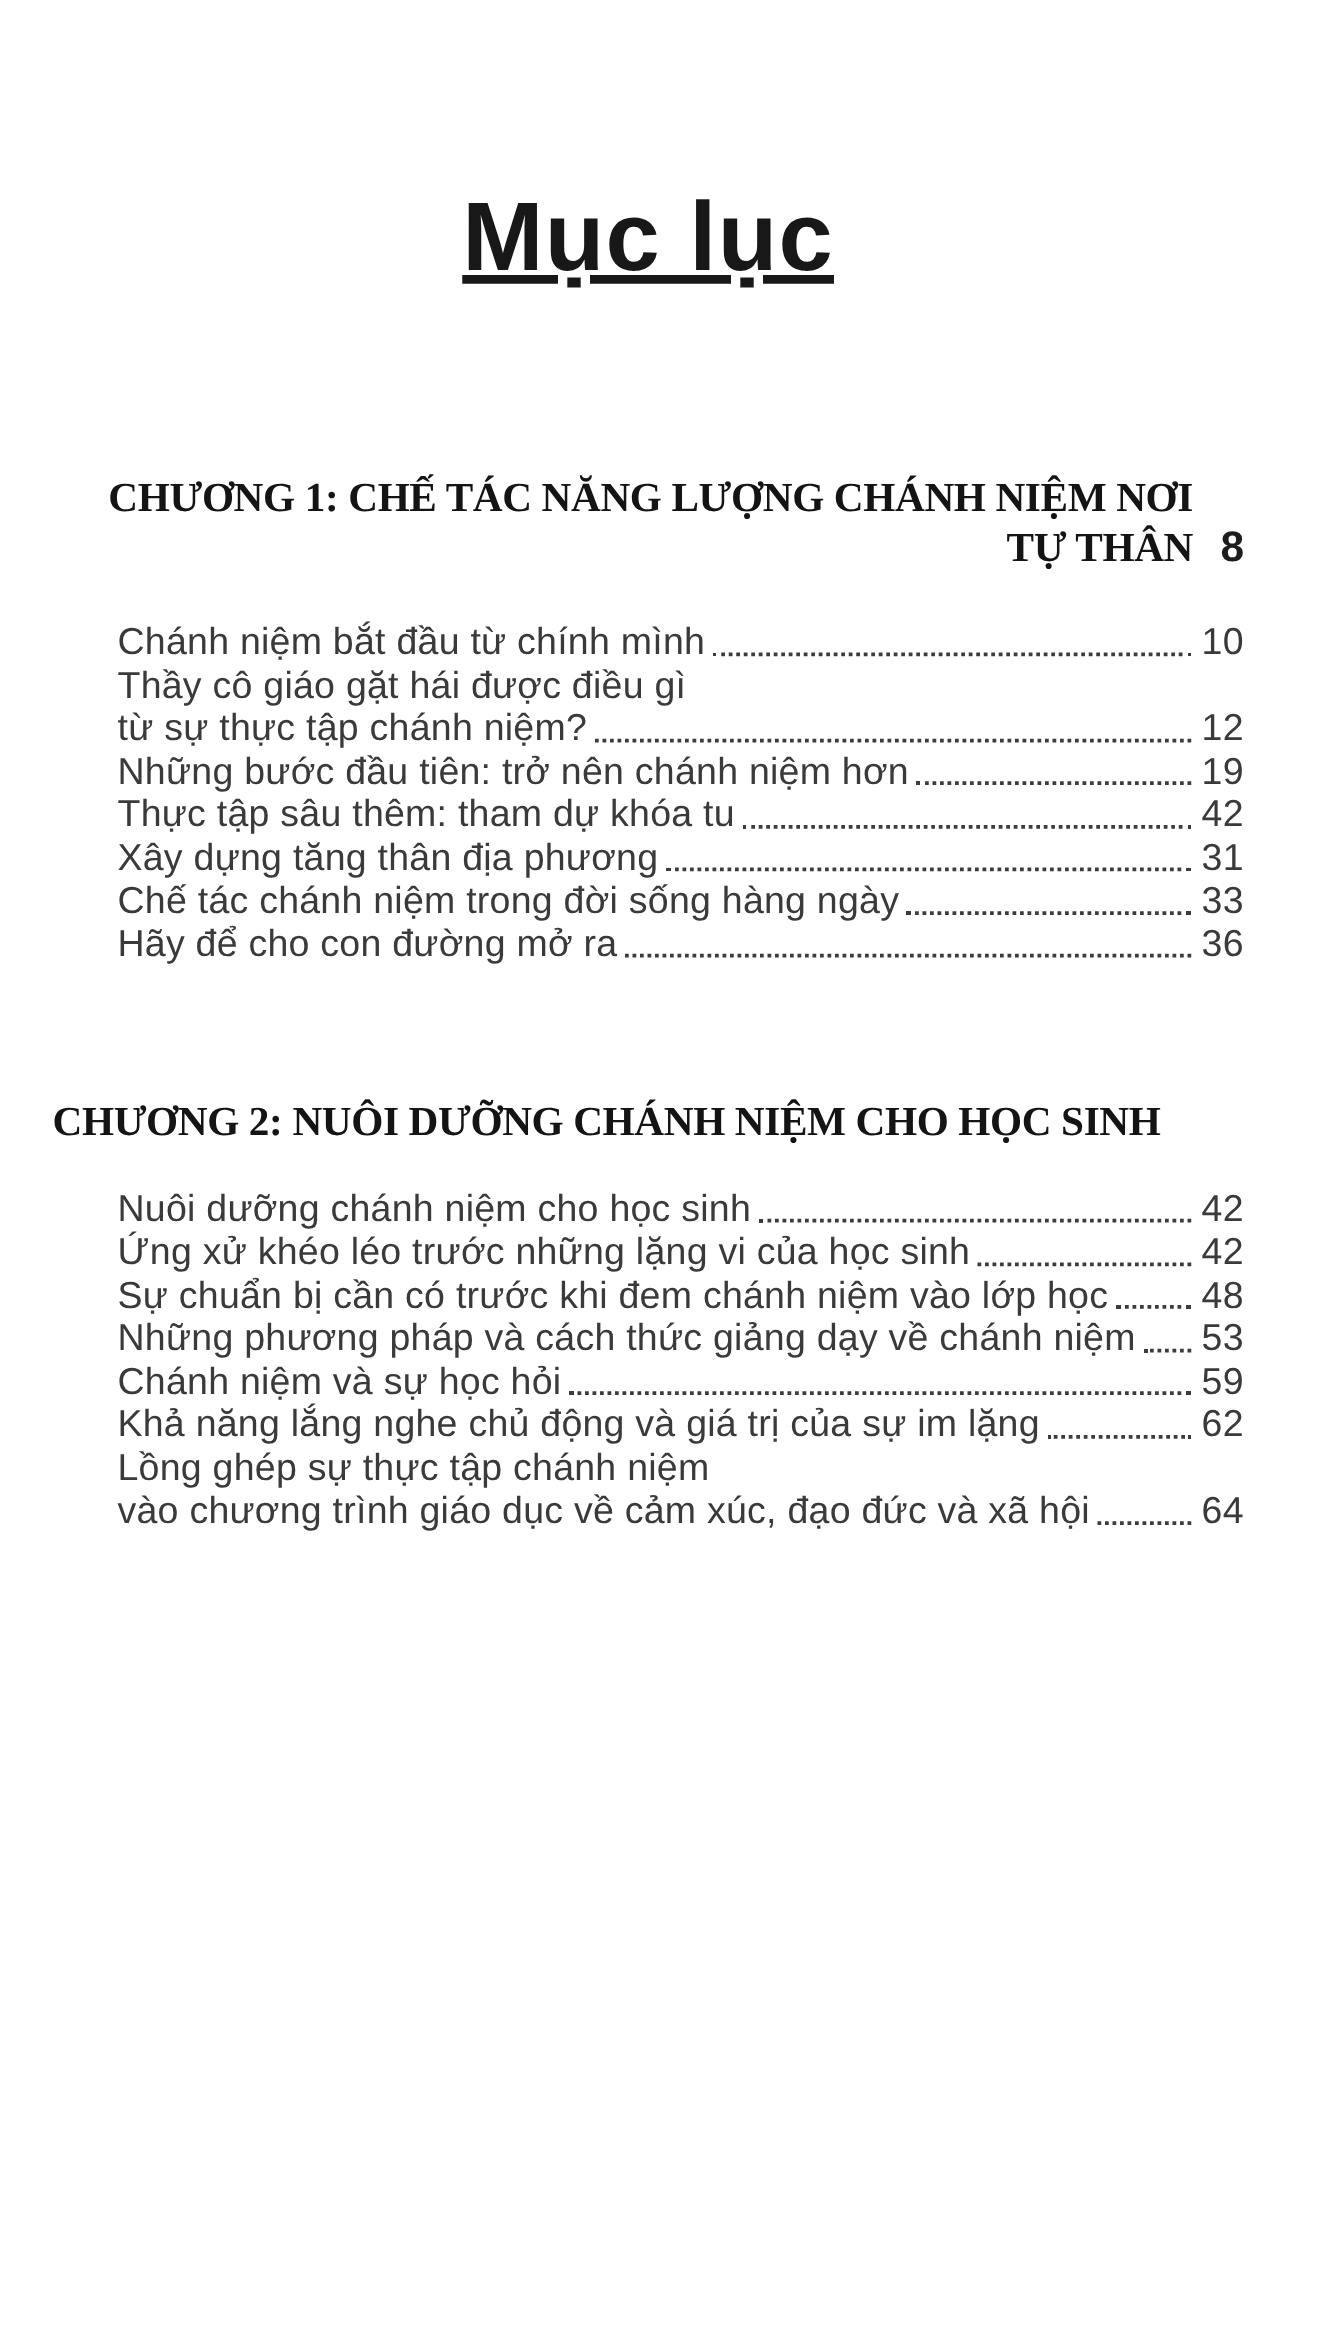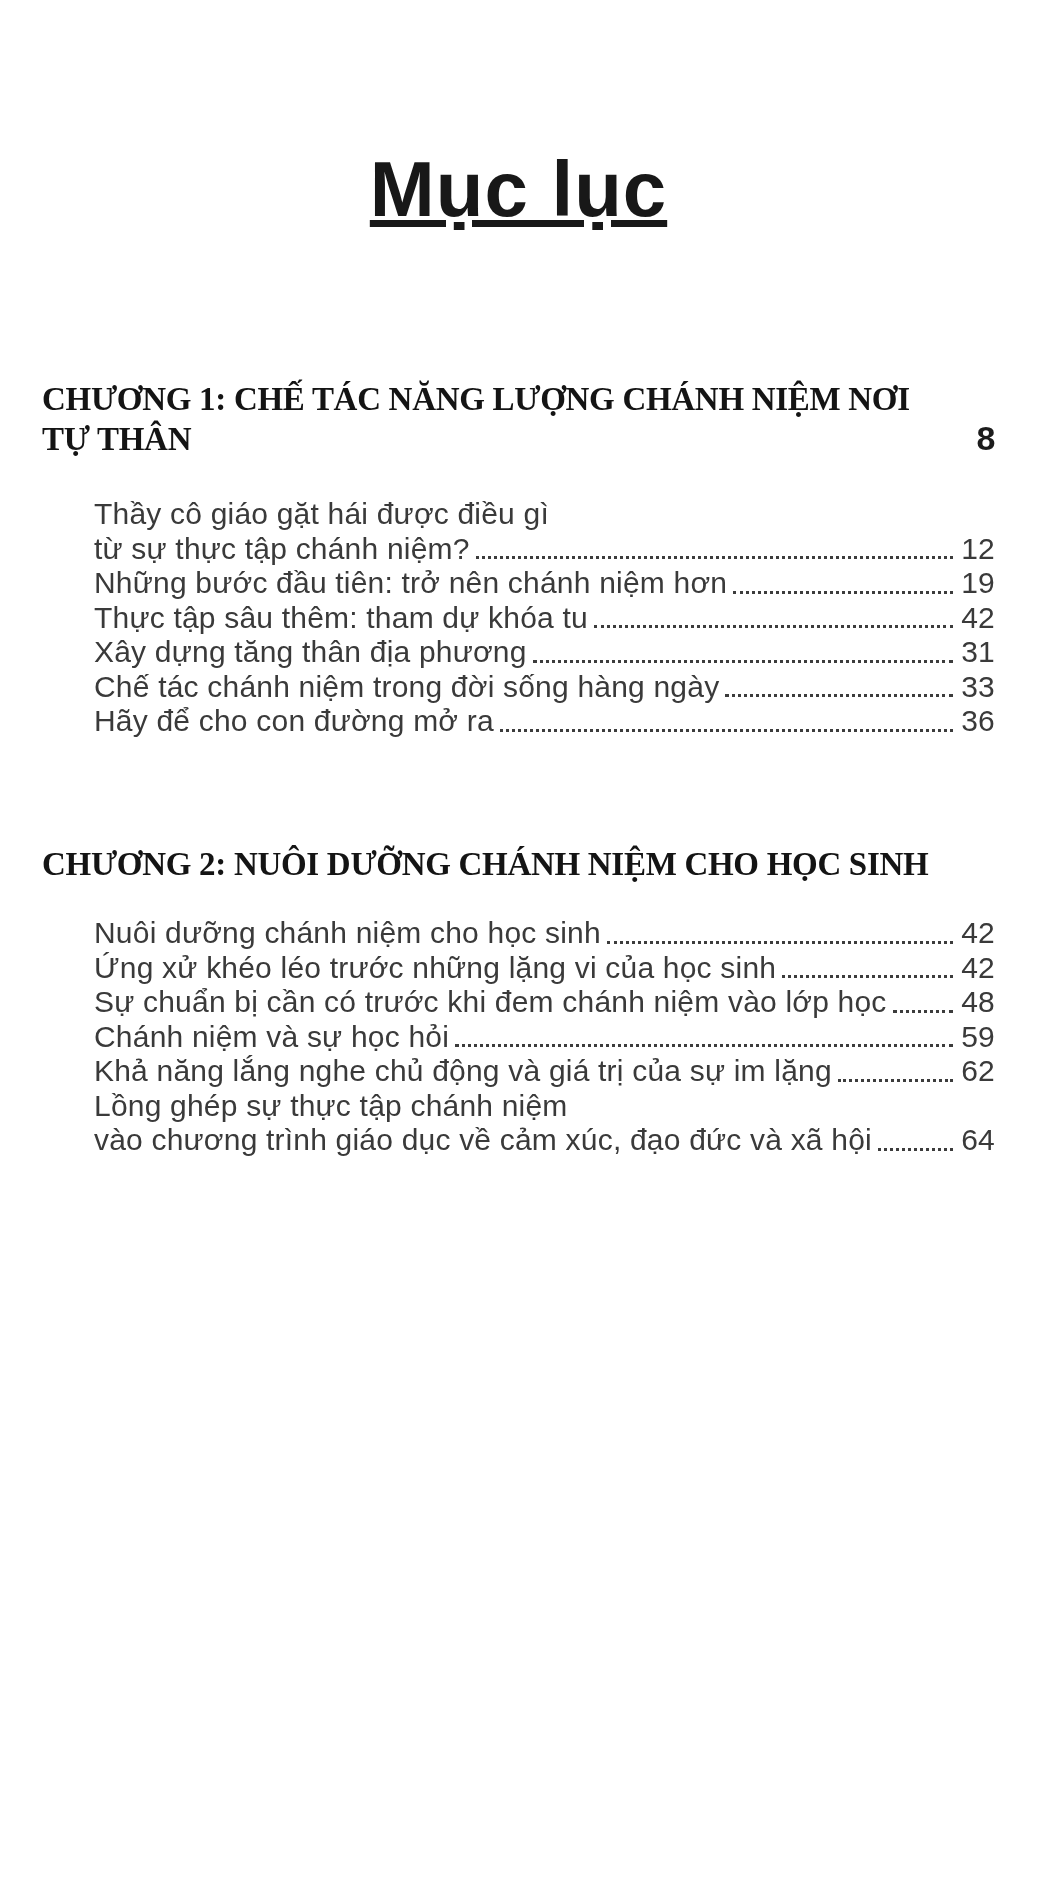--- a/index.html
+++ b/index.html
@@ -33,20 +33,21 @@
     font-family: "Liberation Serif", serif;
     font-weight: 700;
     font-size: 33px;
     letter-spacing: -0.3px;
     color: #141414;
     line-height: 1.2;
   }
   .chap-line {
     display: flex;
     align-items: flex-end;
+    text-align: right;
   }
   .chap-line2 {
     margin-top: 14px;
     margin-left: 118px;
   }
   .chapter-1 .chap-head { margin-top: 152px; }
   .chapter-2 { margin-top: 106px; }
   .chap-leader {
     flex: 1;
     border-bottom: 5px dotted #1c1c1c;
@@ -89,20 +90,25 @@
 
   <h1 class="page-title">Mục lục</h1>
 
   <section class="chapter chapter-1">
     <div class="chap-head chap-line">
       <span class="chap-text">CHƯƠNG 1: CHẾ TÁC NĂNG LƯỢNG CHÁNH NIỆM NƠI TỰ THÂN</span>
       <span class="chap-leader"></span>
       <span class="chap-page">8</span>
     </div>
     <div class="entries">
+      <div class="row">
+        <span class="entry-text">Chánh niệm bắt đầu từ chính mình</span>
+        <span class="leader"></span>
+        <span class="page-num">10</span>
+      </div>
       <div class="row">
         <span class="entry-text">Thầy cô giáo gặt hái được điều gì</span>
       </div>
       <div class="row">
         <span class="entry-text">từ sự thực tập chánh niệm?</span>
         <span class="leader"></span>
         <span class="page-num">12</span>
       </div>
       <div class="row">
         <span class="entry-text">Những bước đầu tiên: trở nên chánh niệm hơn</span>
@@ -148,20 +154,25 @@
         <span class="entry-text">Ứng xử khéo léo trước những lặng vi của học sinh</span>
         <span class="leader"></span>
         <span class="page-num">42</span>
       </div>
       <div class="row">
         <span class="entry-text">Sự chuẩn bị cần có trước khi đem chánh niệm vào lớp học</span>
         <span class="leader"></span>
         <span class="page-num">48</span>
       </div>
       <div class="row">
+        <span class="entry-text">Những phương pháp và cách thức giảng dạy về chánh niệm</span>
+        <span class="leader"></span>
+        <span class="page-num">53</span>
+      </div>
+      <div class="row">
         <span class="entry-text">Chánh niệm và sự học hỏi</span>
         <span class="leader"></span>
         <span class="page-num">59</span>
       </div>
       <div class="row">
         <span class="entry-text">Khả năng lắng nghe chủ động và giá trị của sự im lặng</span>
         <span class="leader"></span>
         <span class="page-num">62</span>
       </div>
       <div class="row">

